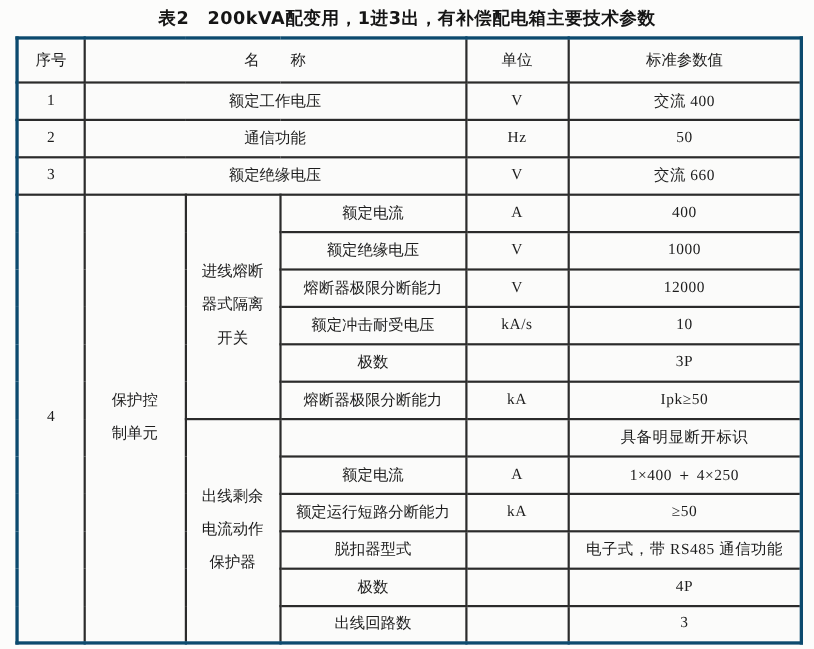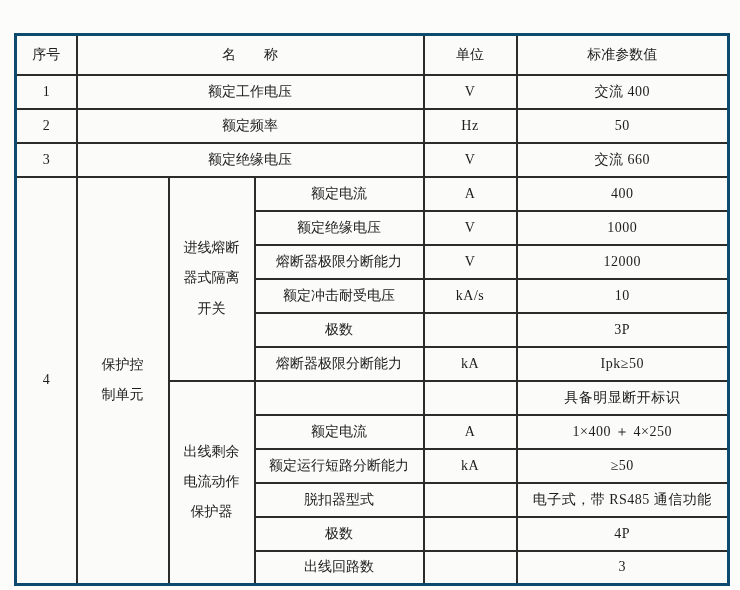--- a/index.html
+++ b/index.html
@@ -52,20 +52,21 @@
     padding: 0 12px;
     border-radius: 30px;
   }
   td.value-cell, td.unit-cell { letter-spacing: 0.5px; }
 </style>
 </head>
 <body>
 
 <div class="page">
 
+  <div class="doc-title">表2　200kVA配变用，1进3出，有补偿配电箱主要技术参数</div>
 
   <table class="params">
     <colgroup>
       <col style="width:61px">
         <col style="width:92px">
         <col style="width:86px">
       <col style="width:169px">
         <col style="width:93px">
         <col style="width:212px">
     </colgroup>
@@ -80,21 +81,21 @@
 
     <tr class="body-row">
       <td>1</td>
       <td colspan="3">额定工作电压</td>
       <td class="unit-cell">V</td>
       <td class="value-cell">交流 400</td>
     </tr>
 
     <tr class="body-row">
       <td>2</td>
-      <td colspan="3">额定频率</td>
+      <td colspan="3">通信功能</td>
       <td class="unit-cell">Hz</td>
       <td class="value-cell">50</td>
     </tr>
 
     <tr class="body-row">
       <td>3</td>
       <td colspan="3">额定绝缘电压</td>
       <td class="unit-cell">V</td>
       <td class="value-cell">交流 660</td>
     </tr>

